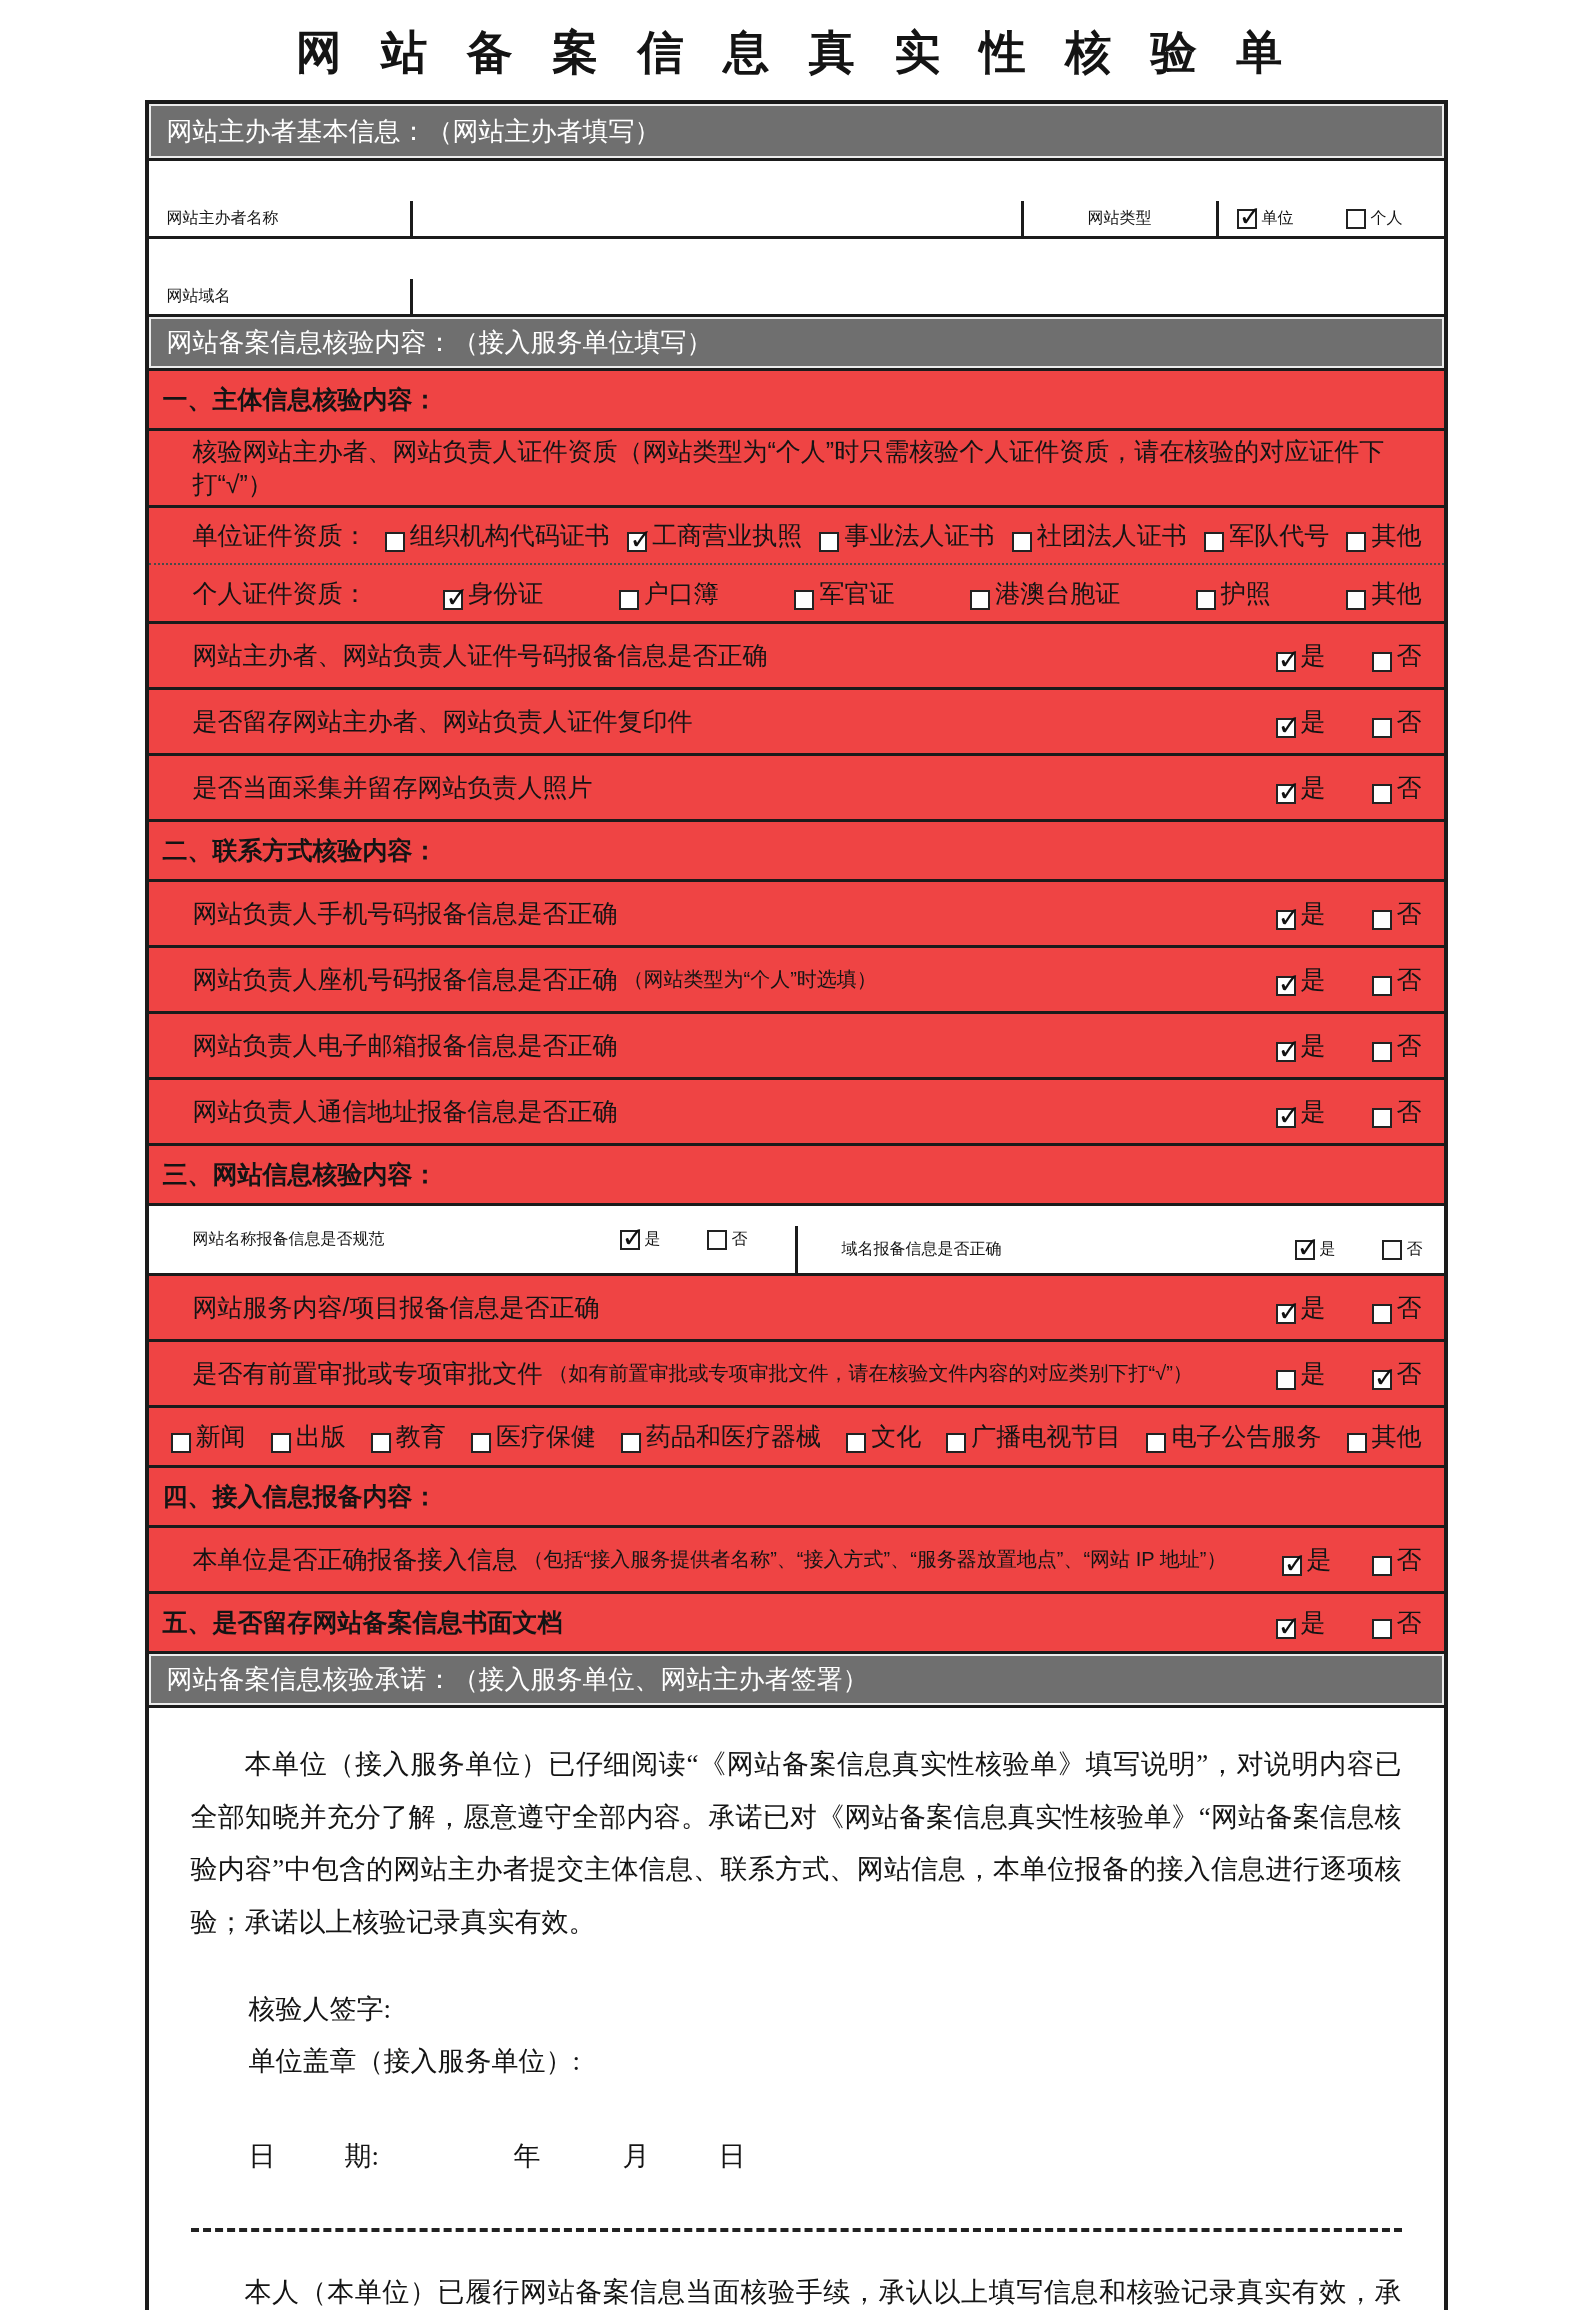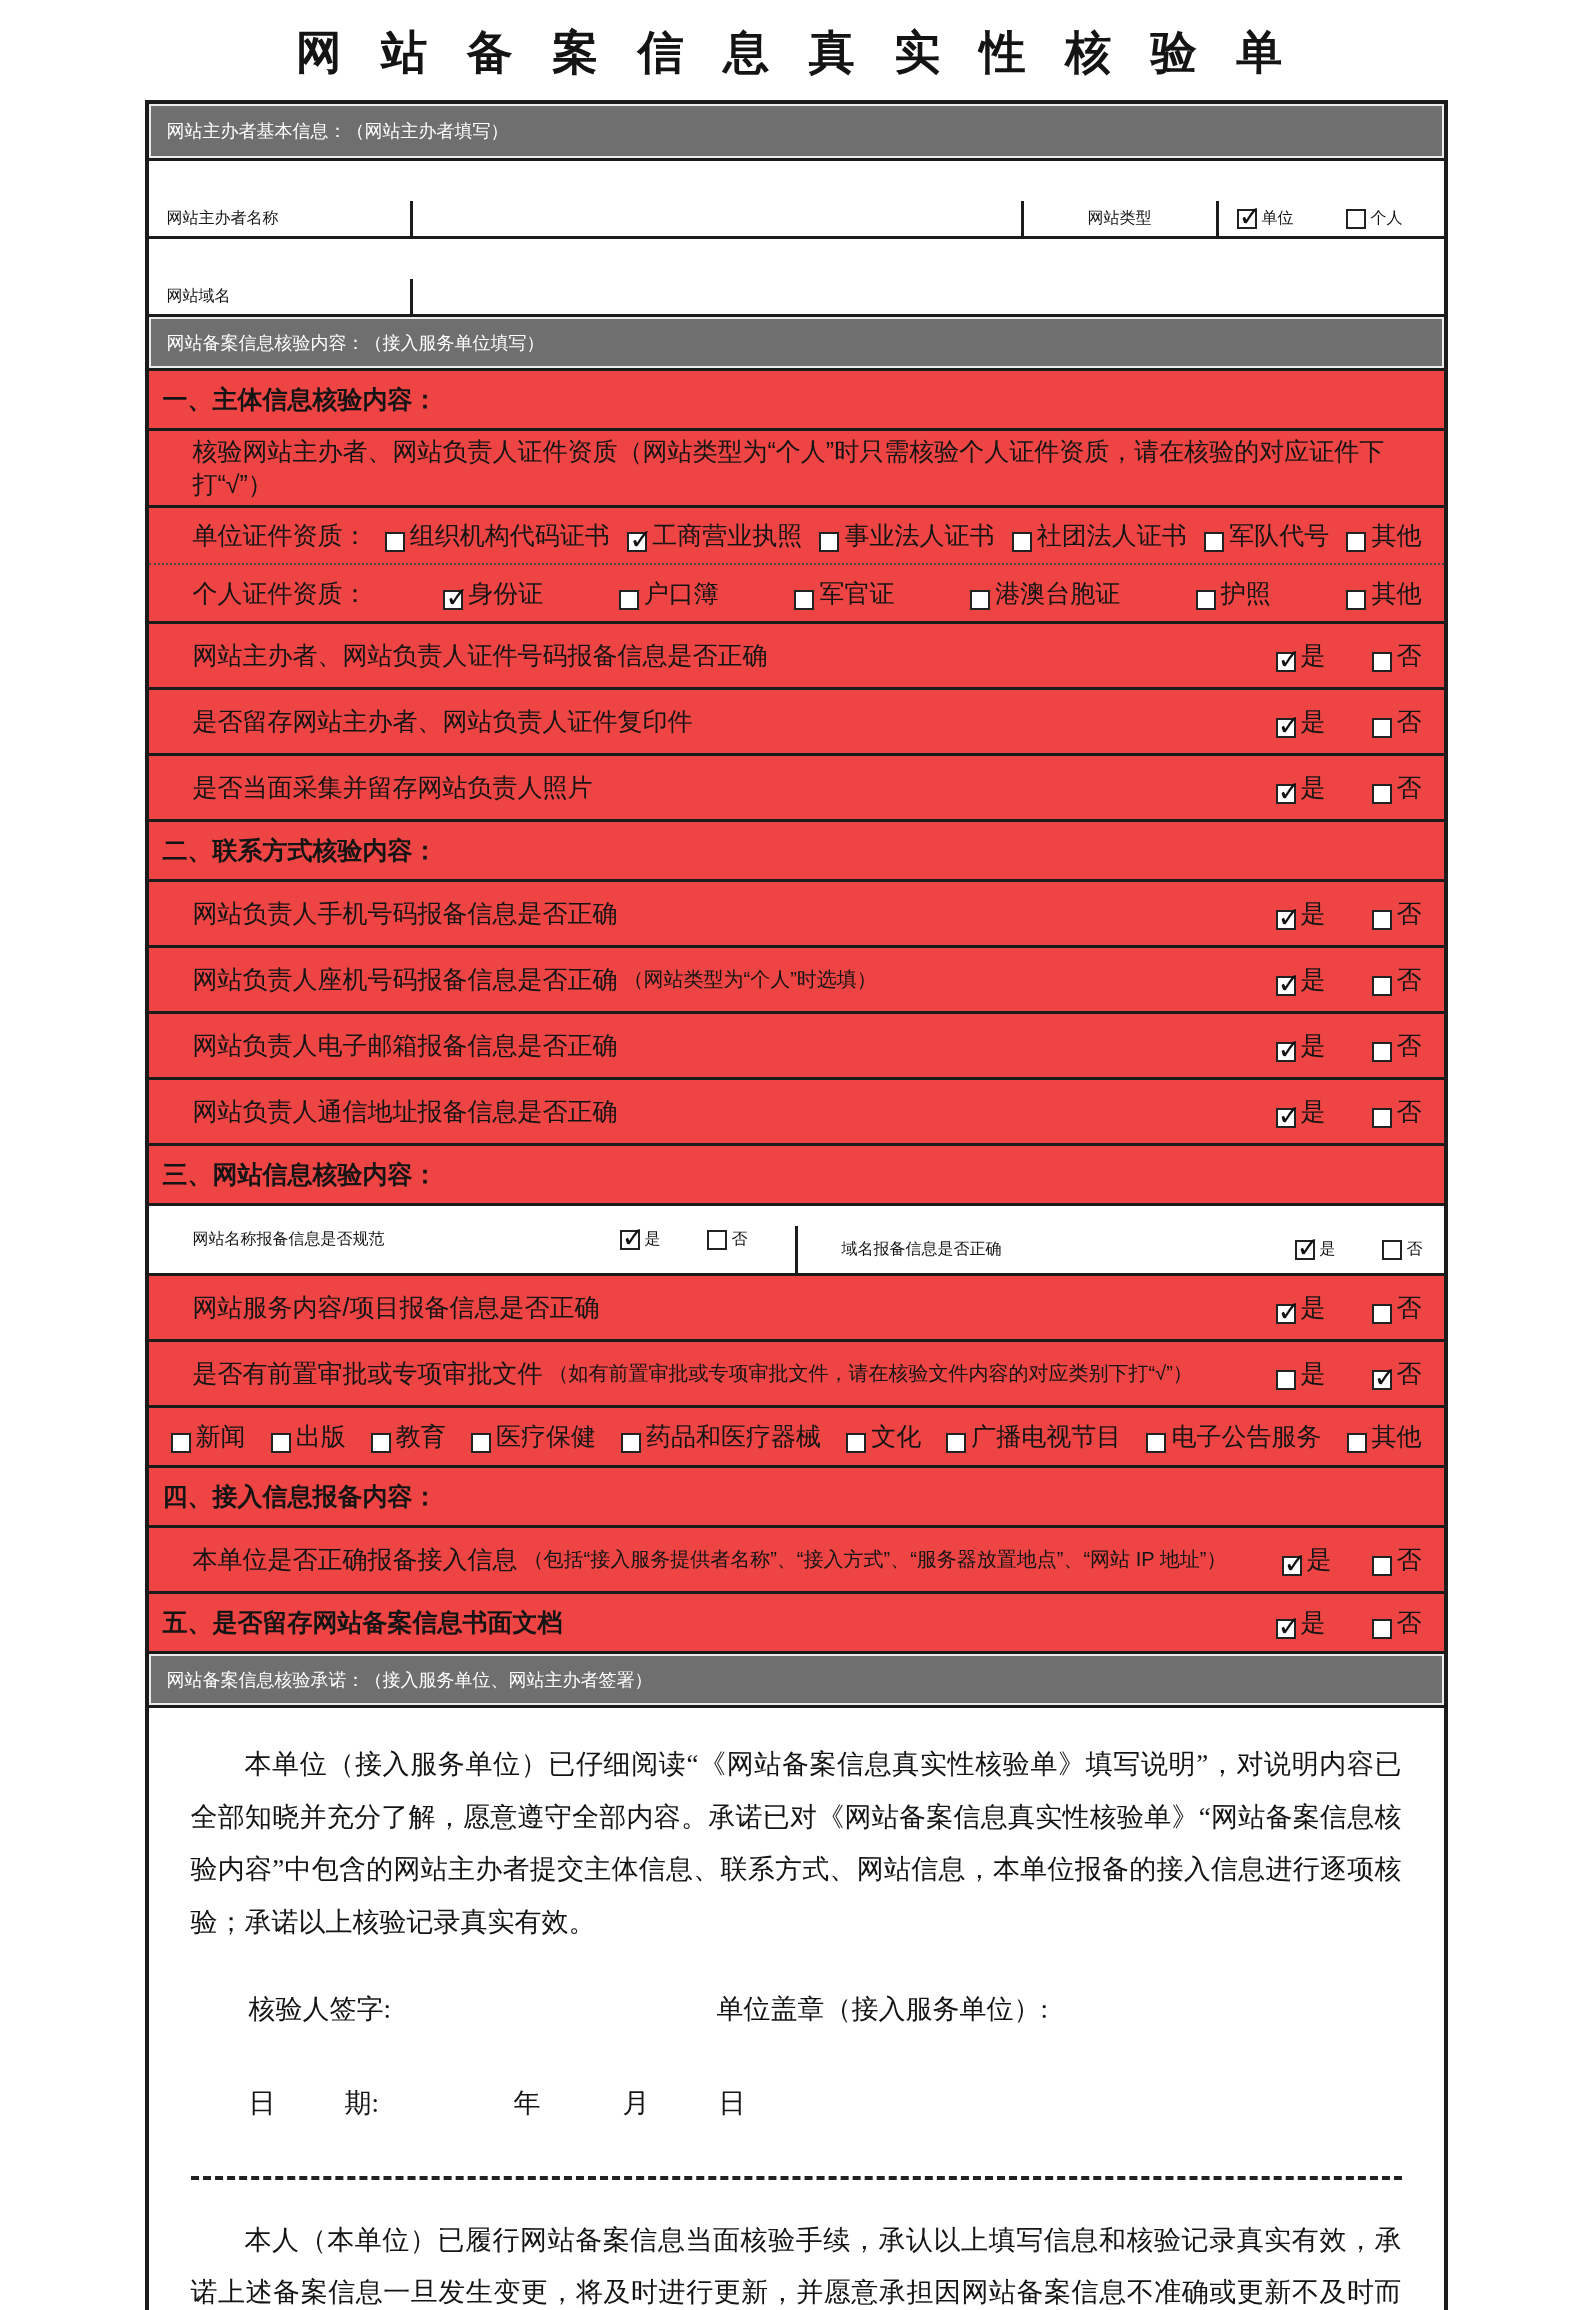--- a/index.html
+++ b/index.html
@@ -23,21 +23,21 @@
   }
   .form{
     width:1303px;margin:0 auto;
     border:4px solid var(--bd);
     background:#fff;
   }
   .form > * + *{border-top:3px solid var(--bd);}
   .bar{
     background:var(--bar);
     color:#fff;
-    font-size:18px;
+    font-size:26px;
     min-height:54px;
     display:flex;align-items:center;
     padding:6px 18px;
     box-shadow:inset 0 0 0 2px #ececec;
   }
   .row{
     display:flex;align-items:center;
     font-size:25px;
     min-height:64px;
     padding:4px 18px;
@@ -74,21 +74,21 @@
   .half:last-child .yesno{margin-right:0;}
   
   .pledge{
     display:block;
     padding:30px 42px 36px 42px;
     font-family:"Liberation Serif",serif;
     font-size:27px;
     line-height:1.95;
   }
   .para{text-indent:2em;text-align:justify;}
-  .sigrow{display:flex;margin:34px 0 0 58px;}
+  .sigrow{display:flex;margin:34px 0 0 58px;flex-direction:column;}
   .sig-left{width:468px;flex:none;}
   .daterow{display:flex;margin:42px 0 0 58px;align-items:baseline;}
   .d-a{width:96px;flex:none;}
   .d-b{width:169px;flex:none;}
   .d-y{width:109px;flex:none;}
   .d-m{width:96px;flex:none;}
   .dash{border-top:4px dashed #222;margin:46px 0 34px 0;height:0;}
   .p2{margin-top:0;}
 </style>
 </head>

